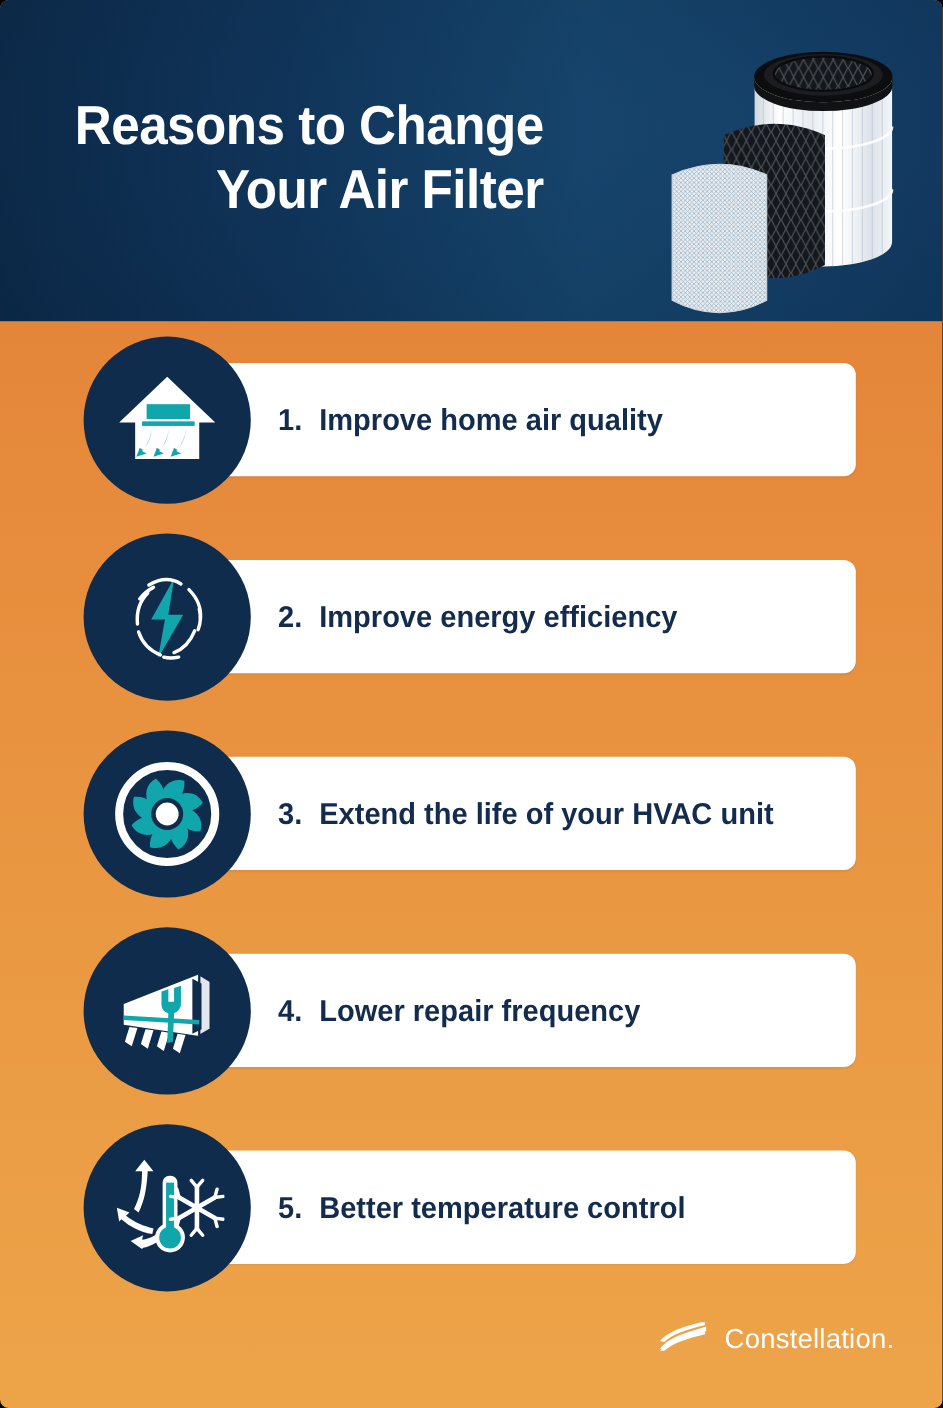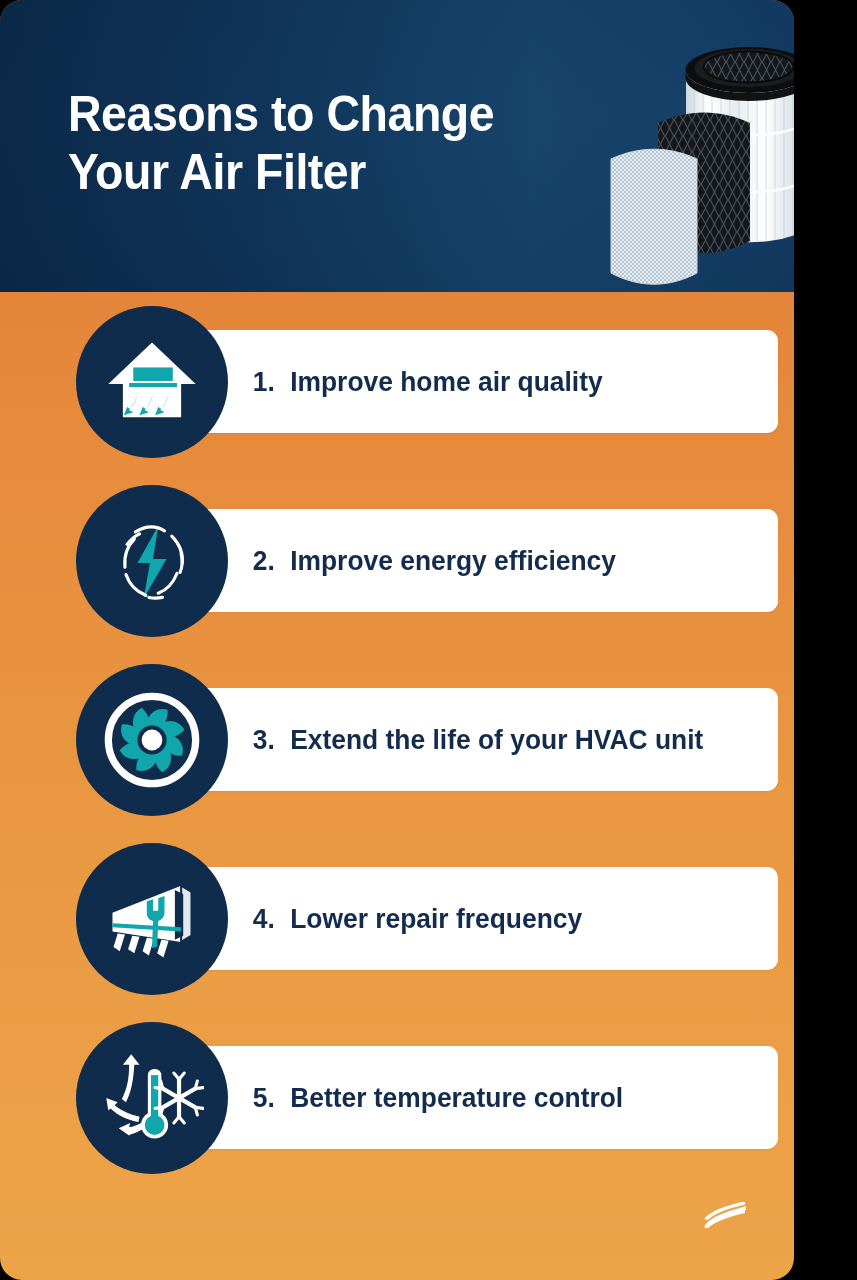--- a/index.html
+++ b/index.html
@@ -1,23 +1,24 @@
 <!DOCTYPE html>
 <html><head>
 <meta charset="utf-8">
 <style>
   html,body{margin:0;padding:0;background:#000;}
   body{
     width:857px;height:1280px;overflow:hidden;
     font-family:"Liberation Sans", sans-serif;
   }
   .poster{
-    position:relative;width:794px;height:1280px;
-    border-radius:22px;overflow:hidden;
+    position:relative;width:857px;height:1280px;
+    border-radius:8px;overflow:hidden;
     background:linear-gradient(180deg,#E07B36 0%,#E68B3C 35%,#EA9A43 70%,#EDA449 100%);
+    text-align:right;
   }
 
   
   .header{
     position:absolute;left:0;top:0;width:857px;height:292px;
     background:
       radial-gradient(120% 150% at 78% 40%, #1A4771 0%, #123A60 40%, #0C2A49 75%, #0A2440 100%);
     overflow:hidden;
   }
   .header::after{
@@ -302,15 +303,16 @@
     </div>
 
   </div>
 
   <div class="logo">
     <svg class="logo-mark" viewBox="0 0 50 30">
       <path d="M4 24 C12 14 26 10 46 4 L46 8 C28 13 16 17 8 25 Z" fill="#FFFFFF"></path>
       <path d="M3 18 C11 9 24 5 44 0 L44 3.5 C26 8 14 12 7 19 Z" fill="#FFFFFF" transform="translate(1,-1)"></path>
       <path d="M6 29 C14 20 27 16 47 11 L47 14 C30 18 18 22 10 29 Z" fill="#FFFFFF" transform="translate(-2,-3)"></path>
     </svg>
+    <span class="logo-word">Constellation.</span>
   </div>
 
 </div>
 
 </body></html>

